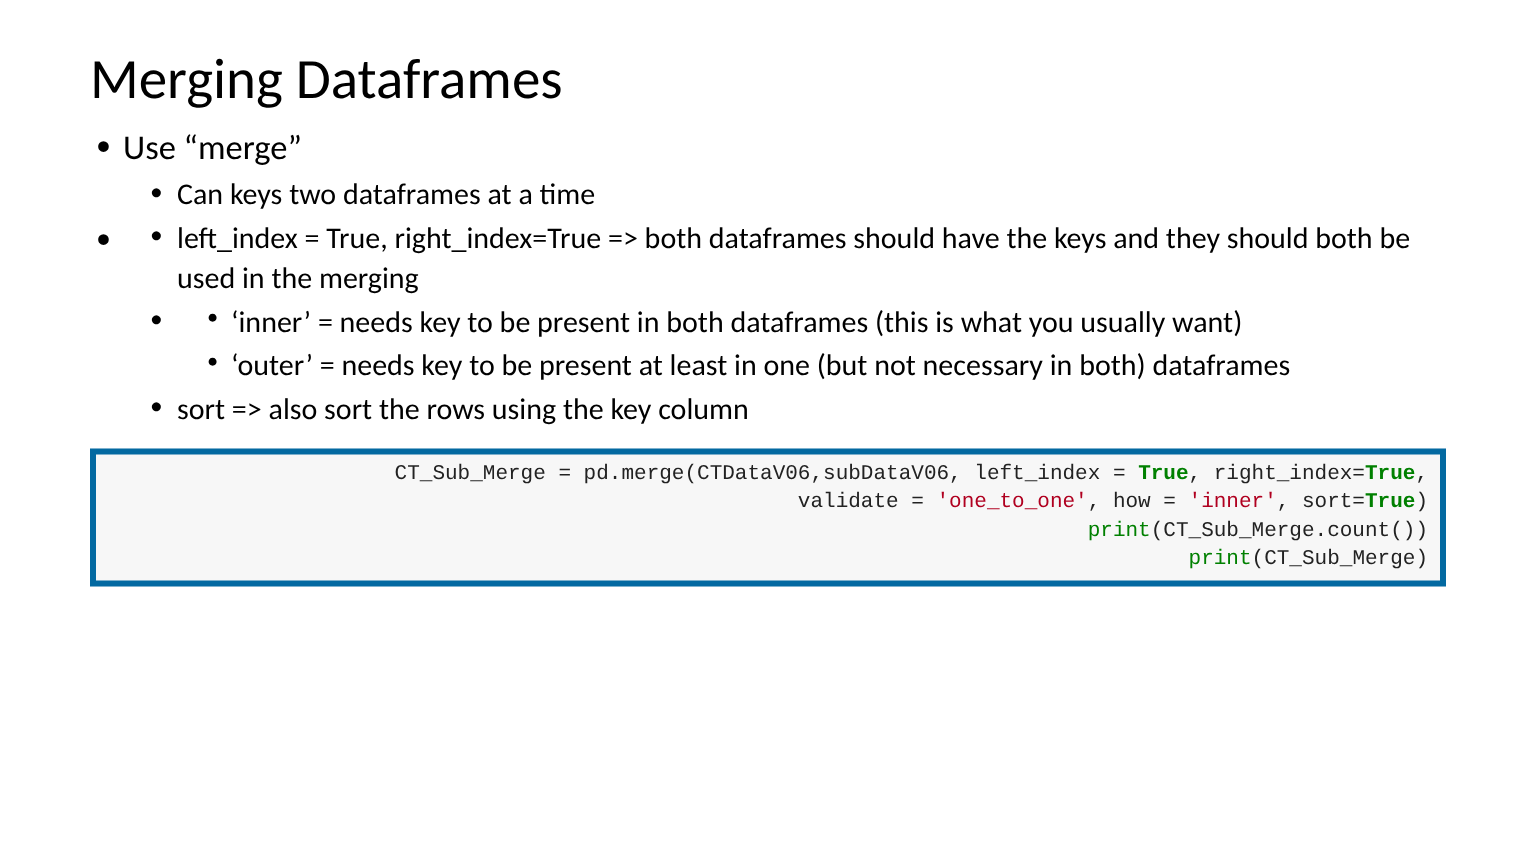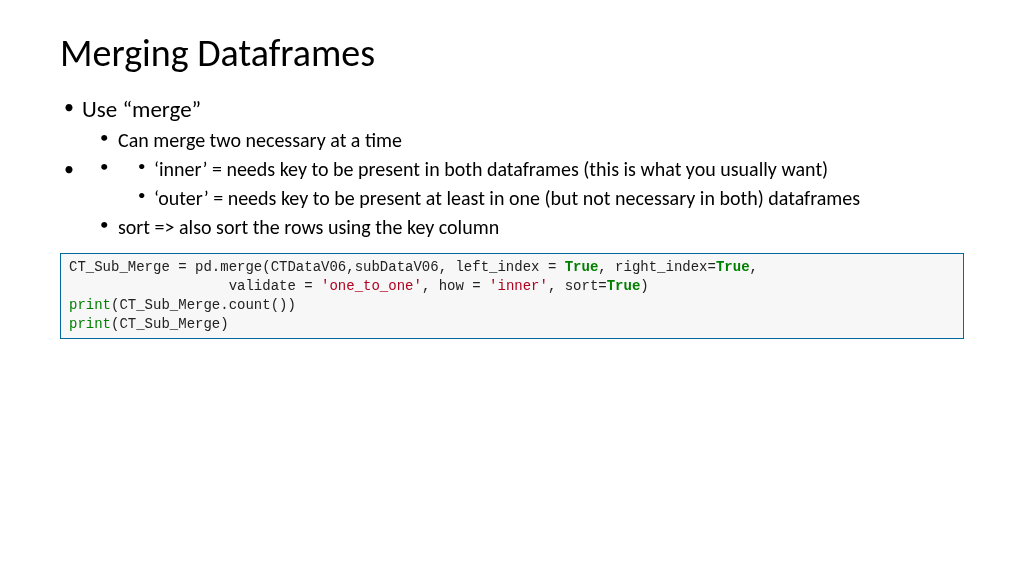--- a/index.html
+++ b/index.html
@@ -9,21 +9,21 @@
     background: #ffffff;
     font-family: Calibri, "Segoe UI", Arial, sans-serif;
     color: #000;
   }
   .slide {
     padding: 30px 60px 0 60px;
   }
   .title {
     font-size: 38px;
     font-weight: 400;
-    margin-bottom: 18px;
+    margin-bottom: 8px;
     letter-spacing: 0px;
   }
   ul.level1 {
     list-style: none;
     padding-left: 0;
   }
   ul.level1 > li {
     position: relative;
     padding-left: 22px;
     font-size: 23px;
@@ -70,49 +70,51 @@
   }
   ul.level3 > li::before {
     content: "•";
     position: absolute;
     left: 4px;
     top: 0;
     font-size: 15px;
   }
   .code-box {
     margin: 12px 60px 0 60px;
-    border: 1px solid #0369a1;
+    border: 4px solid #0369a1;
     background: #f7f7f7;
     padding: 4px 8px;
     font-family: "Courier New", monospace;
     font-size: 14px;
     line-height: 1.35;
     white-space: pre;
     color: #222;
+    text-align: right;
   }
   .k-blue  { color: #008000; font-weight: bold; } 
   .k-red   { color: #b00020; }                    
   .k-func  { color: #008000; }
 </style>
 </head>
 <body>
 
 <div class="slide">
 
   <h1 class="title">Merging Dataframes</h1>
 
   <ul class="level1">
     <li>
       <span>Use “merge”</span>
       <ul class="level2">
-        <li>Can merge two necessary at a time</li>
+        <li>Can keys two dataframes at a time</li>
       </ul>
     </li>
     <li>
       <ul class="level2">
+        <li>left_index = True, right_index=True =&gt; both dataframes should have the keys and they should both be used in the merging</li>
         <li>
           <ul class="level3">
             <li>‘inner’ = needs key to be present in both dataframes (this is what you usually want)</li>
             <li>‘outer’ = needs key to be present at least in one (but not necessary in both) dataframes</li>
           </ul>
         </li>
         <li>sort =&gt; also sort the rows using the key column</li>
       </ul>
     </li>
   </ul>

